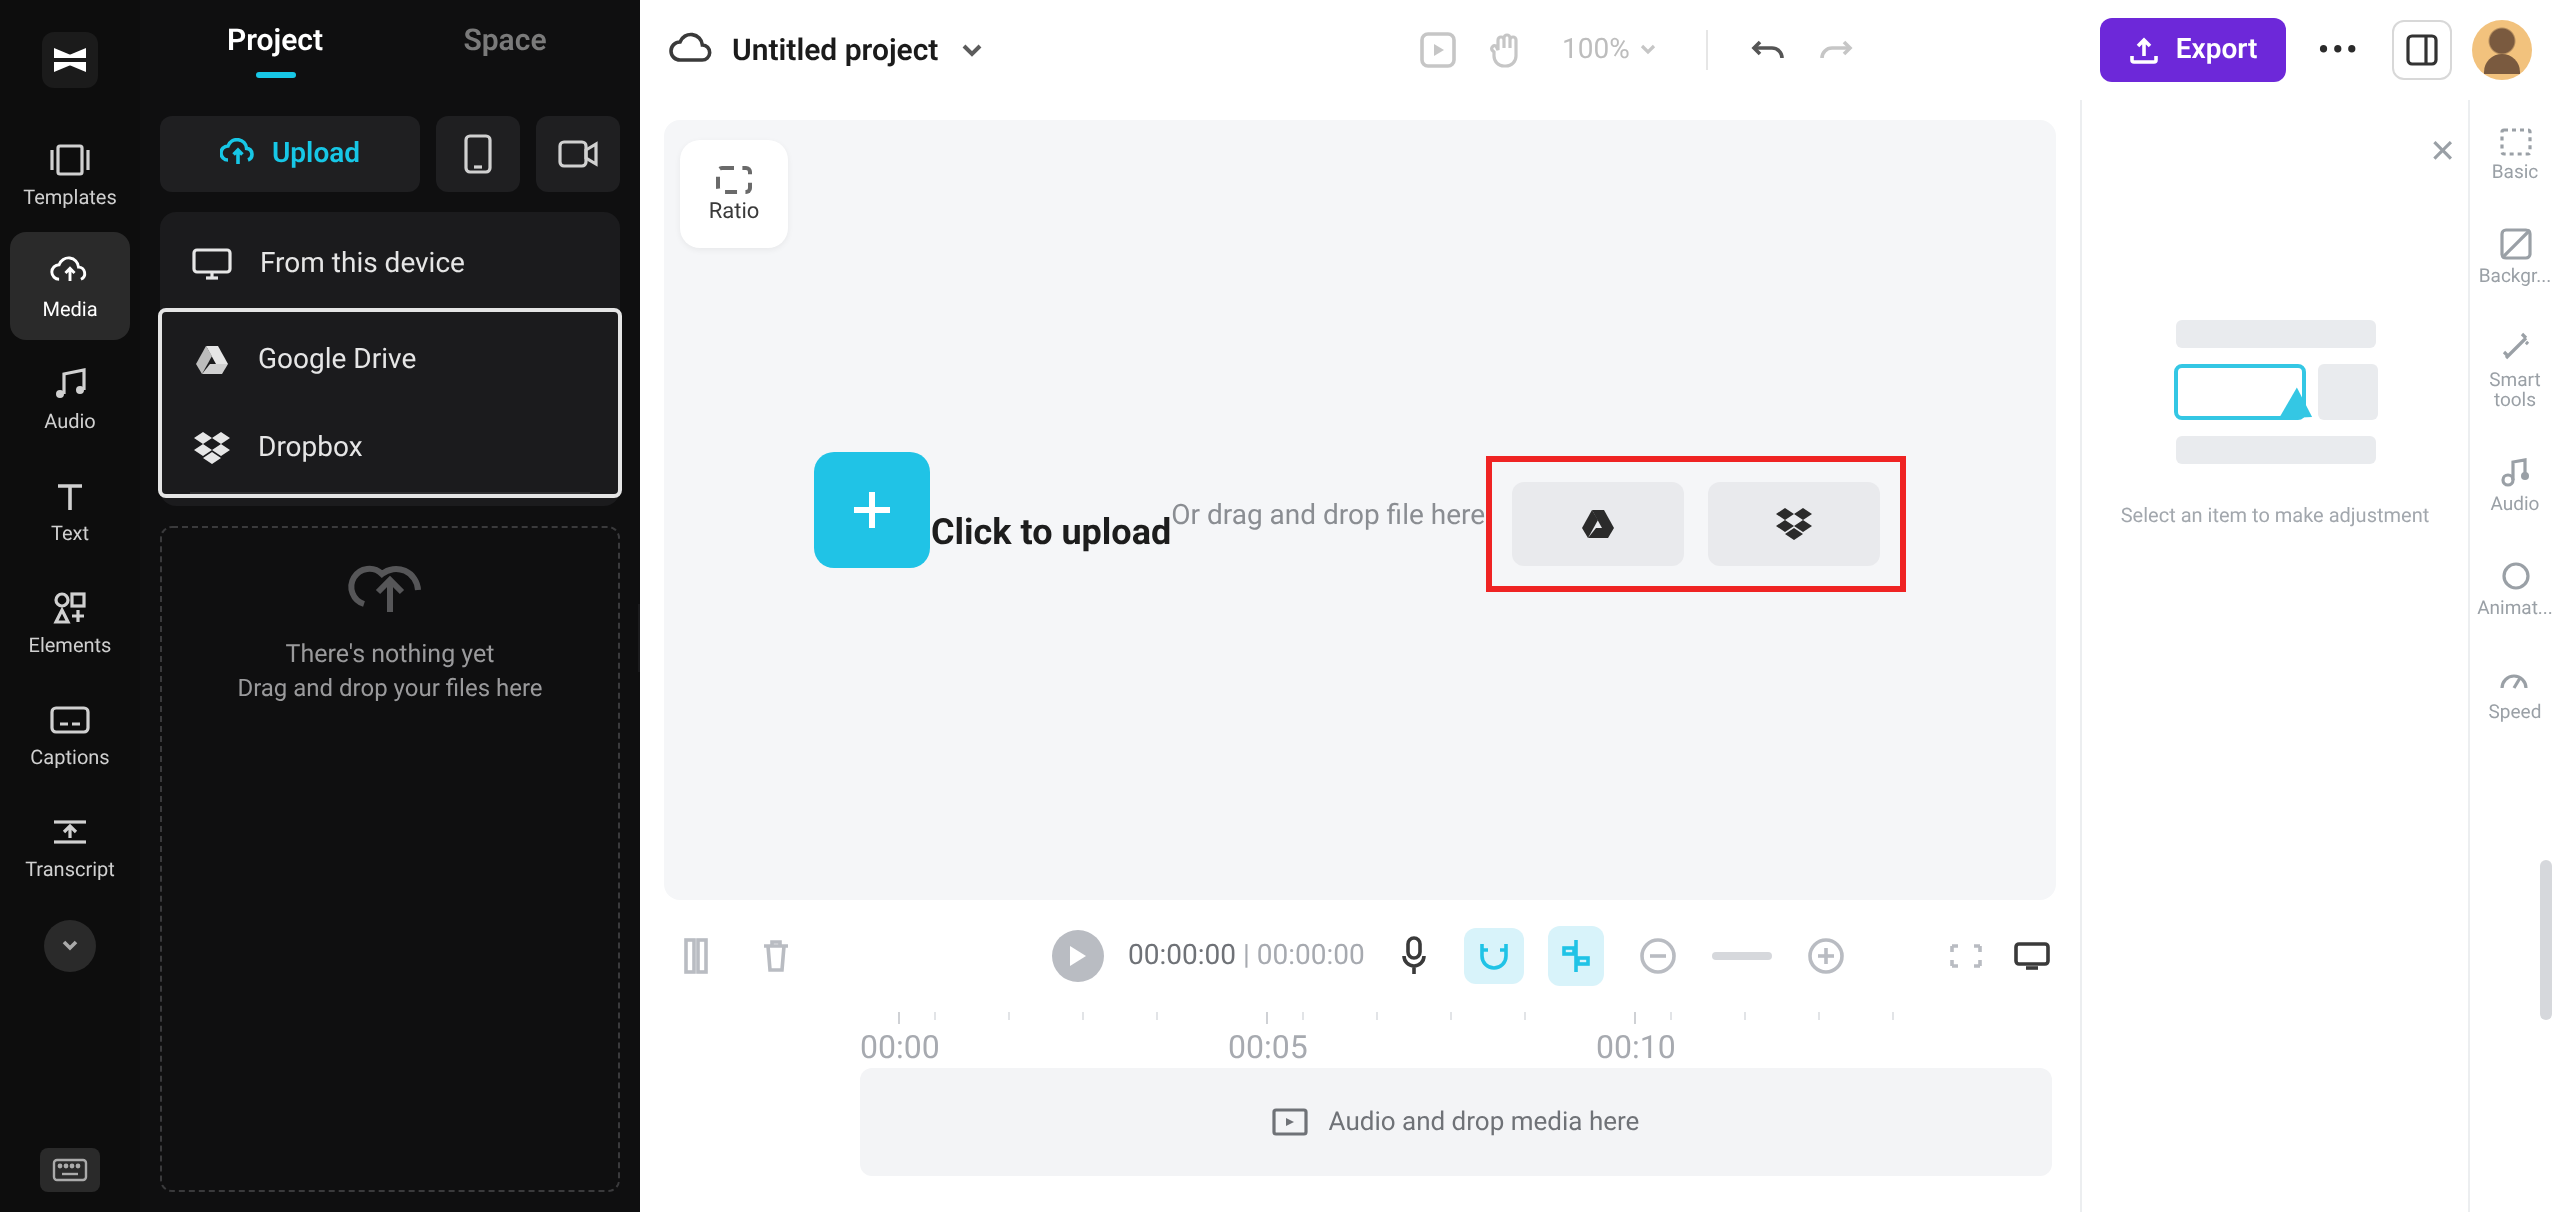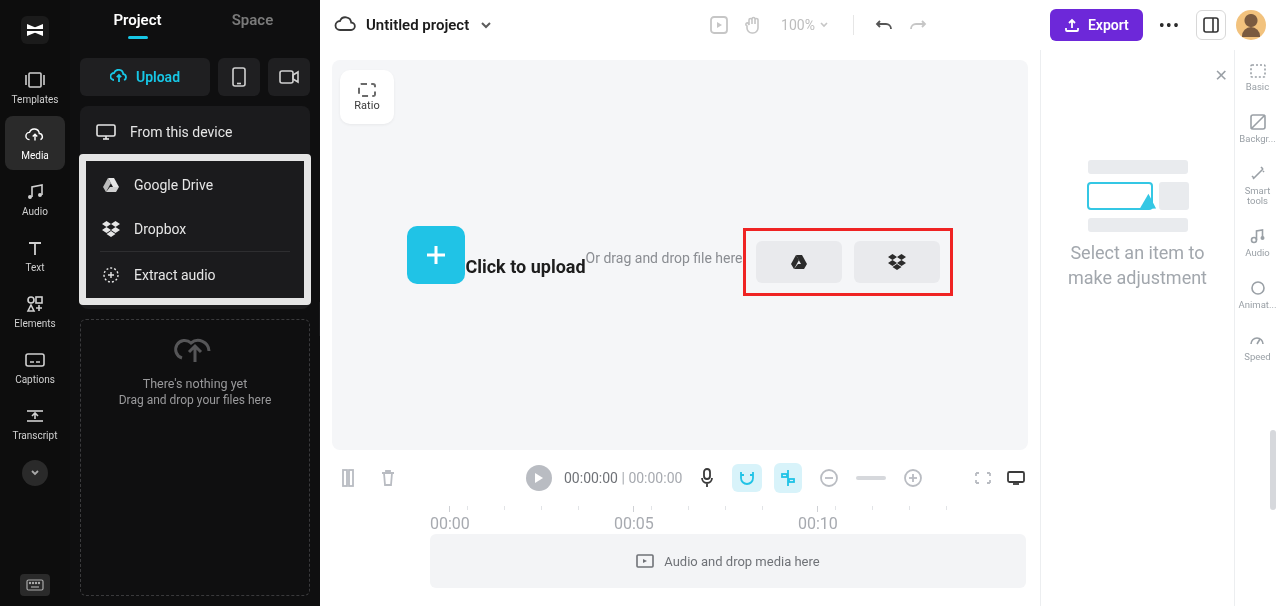--- a/index.html
+++ b/index.html
@@ -22,21 +22,21 @@
   .sp-tabs { display:flex; height:50px; align-items:center; padding: 0 10px; }
   .sp-tab { flex:1; text-align:center; font-size:15px; font-weight:600; cursor:pointer; padding-bottom:10px; position:relative;}
   .sp-tab.project { color:#fff; }
   .sp-tab.space { color:#7a7a7a; }
   .sp-tab.project::after { content:""; position:absolute; bottom:0; left:50%; transform:translateX(-50%); width:20px; height:3px; background:#17c7e6; border-radius:2px;}
   .sp-actions { display:flex; gap:8px; padding: 8px 10px 10px; }
   .upload-btn { flex:1; background:#1f1f21; color:#17c7e6; border-radius:6px; height:38px; display:flex; align-items:center; justify-content:center; gap:8px; font-size:14px; font-weight:600; cursor:pointer;}
   .sq-btn { width:42px; height:38px; background:#1f1f21; border-radius:6px; display:flex; align-items:center; justify-content:center; color:#d0d0d0; cursor:pointer;}
   .dropdown { margin: 0 10px 10px; background:#1b1b1d; border-radius:8px; padding:4px 0; display:flex; flex-direction:column; }
   .dd-item { display:flex; align-items:center; gap:14px; padding: 14px 16px; color:#e6e6e6; font-size:14px; cursor:pointer;}
-  .dd-hl { border:7px solid #e5e5e5; border-radius:4px; margin:0 -1px; padding-top:2px;}
+  .dd-hl { border:2px solid #e5e5e5; border-radius:4px; margin:0 -1px; padding-top:2px;}
   .dd-sep { height:1px; background:#2e2e30; margin:0 14px;}
   .empty-area { flex:1; border:1px dashed #3a3a3c; margin: 0 10px 10px; border-radius:6px; display:flex; flex-direction:column; align-items:center; justify-content:flex-start; position:relative; }
   .empty-ico { margin-top:12px; color:#565658; }
   .empty-t1 { margin-top:8px; color:#9a9a9c; font-size:12.5px; }
   .empty-t2 { color:#9a9a9c; font-size:12px; margin-top:2px; }
   .panel-handle { position:absolute; right:-13px; top:302px; width:14px; height:34px; background:#1b1b1d; border-radius:0 8px 8px 0; display:flex; align-items:center; justify-content:center; color:#888; cursor:pointer; }
 
   
   .main { flex:1; display:flex; flex-direction:column; background:#fff; position:relative; }
   .topbar { height:50px; display:flex; align-items:center; padding:0 14px; gap:10px; }
@@ -87,21 +87,21 @@
 
   
   .inspector { width:240px; border-left:1px solid #eceef0; display:flex; position:relative;}
   .insp-body { flex:1; display:flex; flex-direction:column; align-items:center; padding-top:20px;}
   .close-x { position:absolute; top:16px; right:52px; color:#9aa0a6; cursor:pointer; font-size:16px;}
   .placeholder-art { margin-top:90px; display:flex; flex-direction:column; gap:8px; align-items:center;}
   .ph-row { display:flex; gap:6px;}
   .ph-box { background:#e9ebee; border-radius:3px;}
   .ph-sel { width:66px; height:28px; border:2px solid #34c7e4; border-radius:4px; position:relative;}
   .ph-sel::after { content:""; position:absolute; right:-6px; bottom:-6px; width:0; height:0; border-left:14px solid #34c7e4; border-top:9px solid transparent; border-bottom:9px solid transparent; transform:rotate(30deg);}
-  .insp-text { margin-top:8px; color:#a2a7ad; font-size:18px; text-align:center; line-height:1.4; padding:0 12px;}
+  .insp-text { margin-top:20px; color:#a2a7ad; font-size:10px; text-align:center; line-height:1.4; padding:0 12px;}
 
   .proprail { width:46px; border-left:1px solid #eceef0; display:flex; flex-direction:column; align-items:center; gap:22px; padding-top:14px;}
   .pr-item { display:flex; flex-direction:column; align-items:center; gap:4px; color:#9aa0a6; cursor:pointer;}
   .pr-item span { font-size:9.5px; text-align:center; line-height:1.05; max-width:42px;}
   svg { display:block; }
 </style>
 </head>
 <body>
 
 <div class="app">
@@ -243,27 +243,20 @@
             </svg>
           <span>Google Drive</span>
         </div>
         <div class="dd-item">
           <svg width="18" height="16" viewBox="0 0 18 16" fill="#e6e6e6">
               <path d="M4.5 0L0 3l4.5 3L9 3 4.5 0zM13.5 0L9 3l4.5 3L18 3 13.5 0zM0 9l4.5-3L9 9l-4.5 3L0 9zM9 9l4.5-3L18 9l-4.5 3L9 9zM4.5 13L9 10l4.5 3L9 16 4.5 13z"></path>
             </svg>
           <span>Dropbox</span>
         </div>
         <div class="dd-sep"></div>
-        <div class="dd-item">
-          <svg width="18" height="18" viewBox="0 0 18 18" fill="none" stroke="#e6e6e6" stroke-width="1.4">
-              <circle cx="9" cy="9" r="7" stroke-dasharray="2 2"></circle>
-              <path d="M9 6v6M6 9h6" stroke-dasharray="0"></path>
-            </svg>
-          <span>Extract audio</span>
-        </div>
       </div>
     </div>
 
     <div class="empty-area">
       <div class="empty-ico">
         <svg width="46" height="36" viewBox="0 0 46 36" fill="none" stroke="#565658" stroke-width="3">
             <path d="M10 26a9 9 0 119-15 11 11 0 0118 8"></path>
             <path d="M23 14v16M17 20l6-6 6 6"></path>
           </svg>
       </div>

